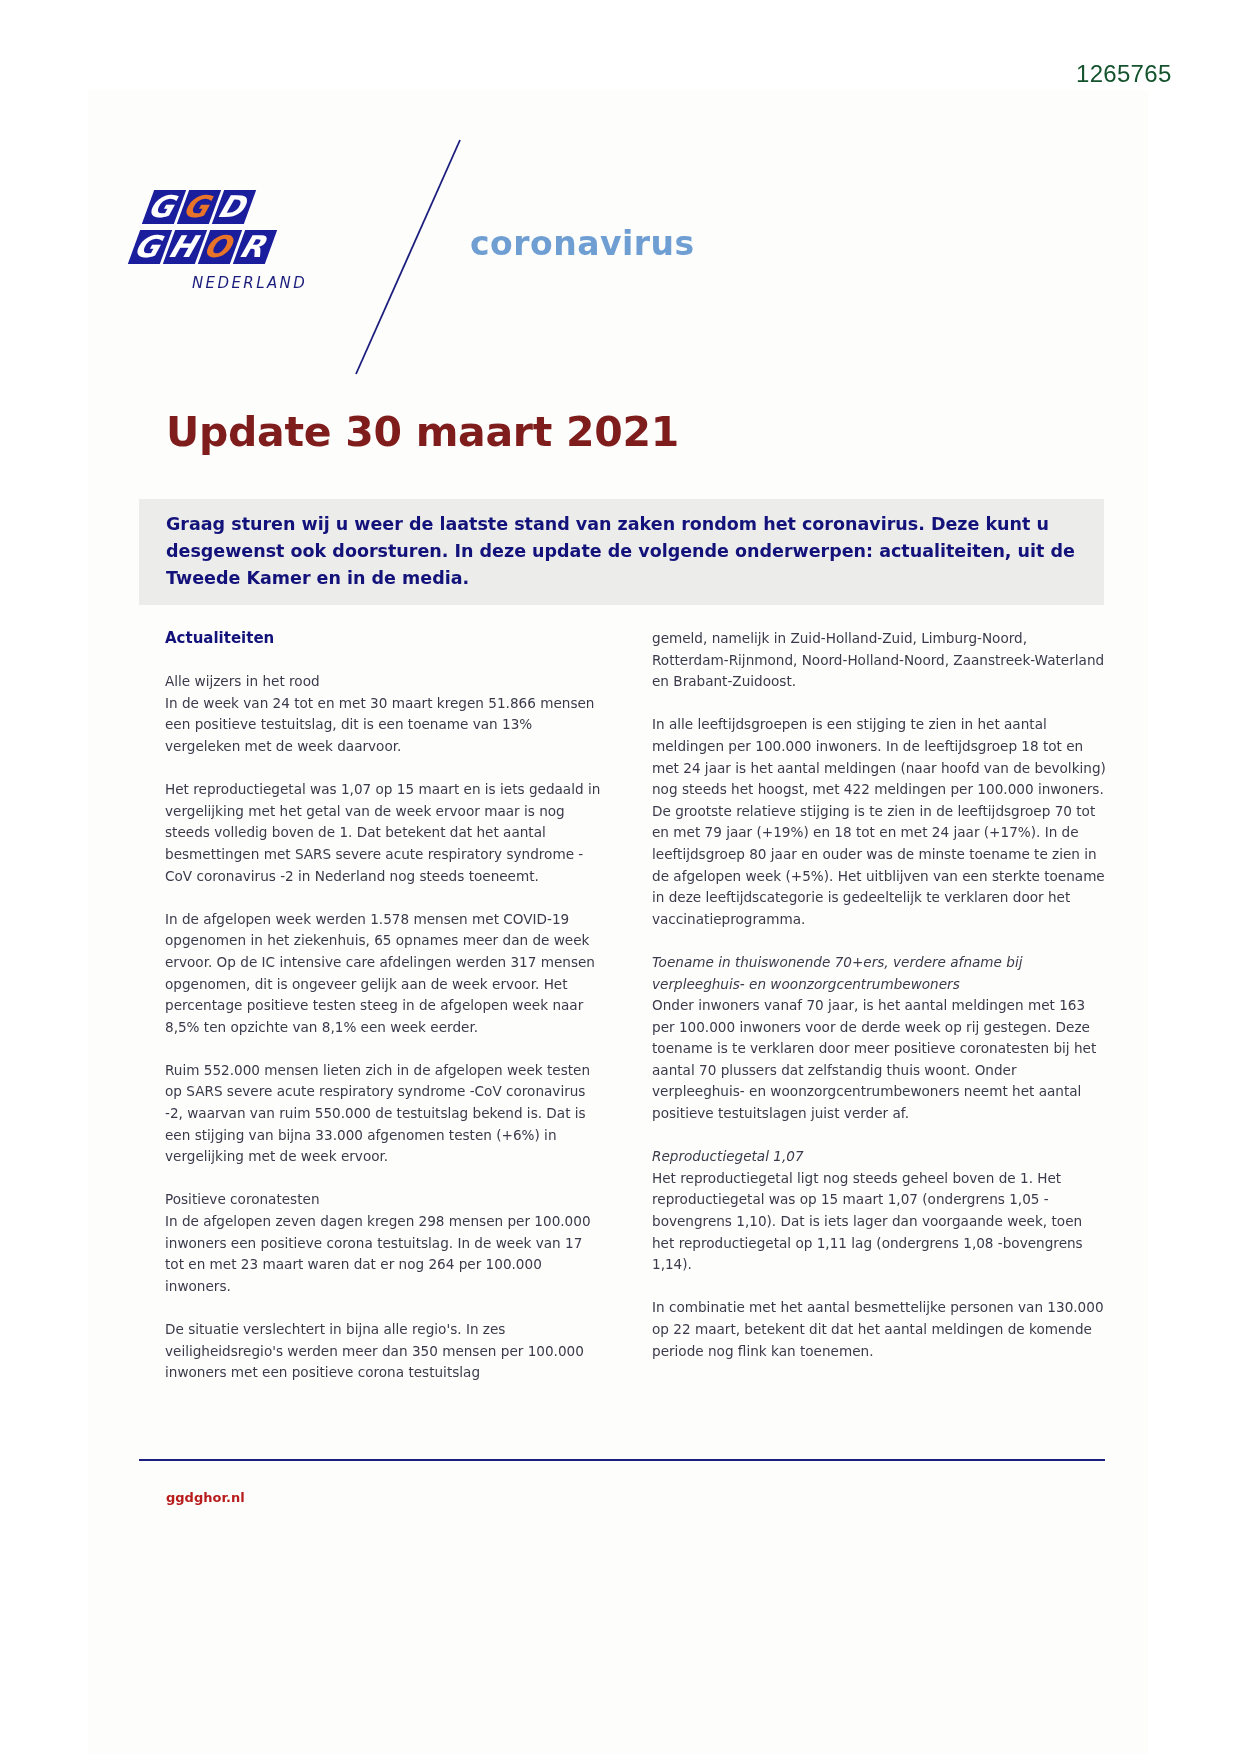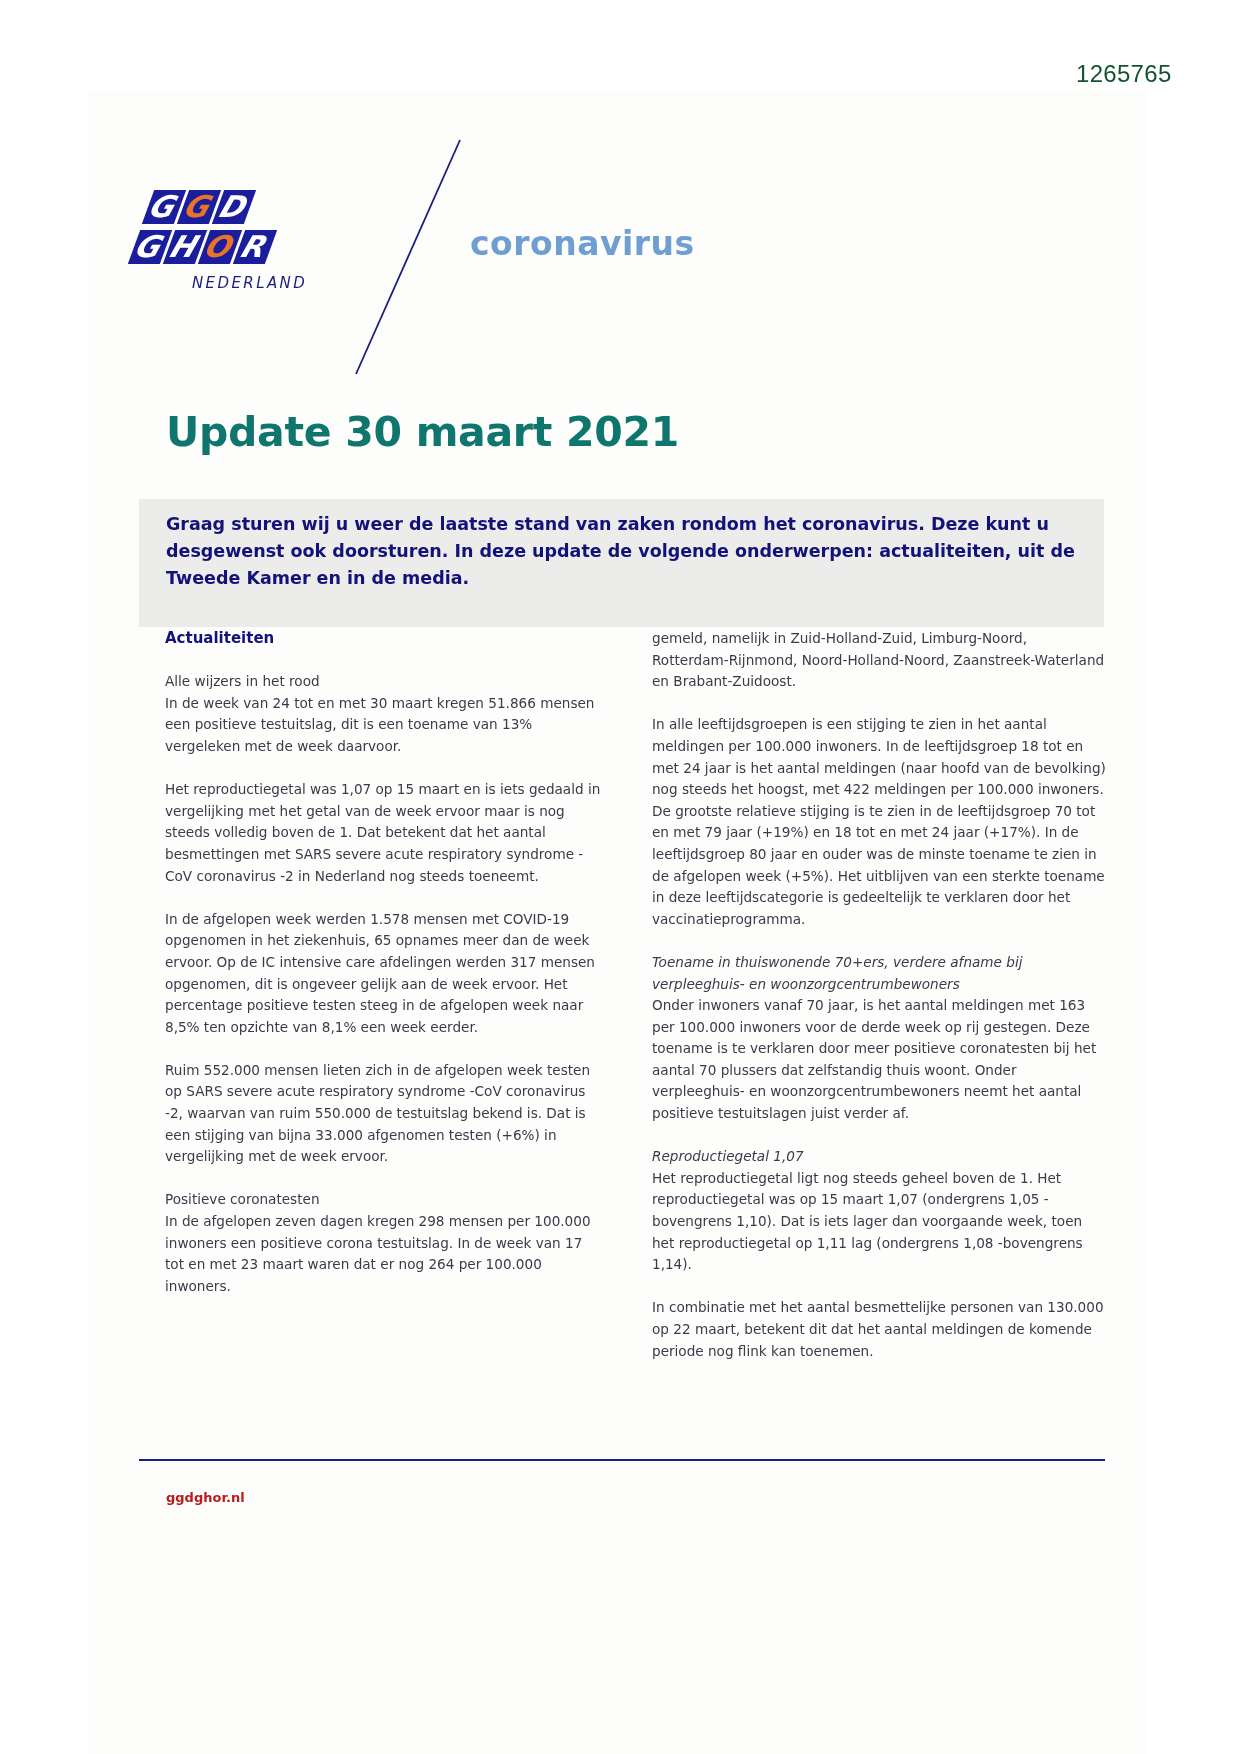--- a/index.html
+++ b/index.html
@@ -29,24 +29,24 @@
       position: absolute; left: 44px; top: 84px; font-family: "DejaVu Sans", sans-serif; font-style: italic;
       font-size: 15px; letter-spacing: 2.4px; color: #1b1e7c;
     }
     .slash { position: absolute; left: 350px; top: 138px; }
     .brand-word {
       position: absolute; left: 470px; top: 224px; font-family: "DejaVu Sans", sans-serif; font-weight: bold;
       font-size: 33px; color: #6f9ed3; letter-spacing: 0.5px;
     }
     .title {
       position: absolute; left: 166px; top: 408px; font-family: "DejaVu Sans", sans-serif; font-weight: bold;
-      font-size: 41px; color: #0f766e; letter-spacing: -0.3px;
+      font-size: 41px; color: #7f1d1d; letter-spacing: -0.3px;
     }
     .intro-box {
-      position: absolute; left: 139px; top: 499px; width: 965px; height: 128px; background: #ececea;
+      position: absolute; left: 139px; top: 499px; width: 965px; height: 106px; background: #ececea;
     }
     .intro-text {
       position: absolute; left: 27px; top: 12px; width: 920px; font-family: "DejaVu Sans", sans-serif;
       font-weight: bold; font-size: 17.5px; line-height: 27px; color: #12127a;
     }
     .col {
       position: absolute; font-family: "DejaVu Sans", sans-serif; font-size: 13.6px; line-height: 21.6px;
       color: #3a3a4a;
     }
     .col-left { left: 165px; top: 628px; width: 440px; }
@@ -117,20 +117,21 @@
     <span class="line">Alle wijzers in het rood</span>
     <span>In de week van 24 tot en met 30 maart kregen 51.866 mensen een positieve testuitslag, dit is een toename van 13% vergeleken met de week daarvoor.</span>
   </p>
   <p>Het reproductiegetal was 1,07 op 15 maart en is iets gedaald in vergelijking met het getal van de week ervoor maar is nog steeds volledig boven de 1. Dat betekent dat het aantal besmettingen met SARS severe acute respiratory syndrome -CoV coronavirus -2 in Nederland nog steeds toeneemt.</p>
   <p>In de afgelopen week werden 1.578 mensen met COVID-19 opgenomen in het ziekenhuis, 65 opnames meer dan de week ervoor. Op de IC intensive care  afdelingen werden 317 mensen opgenomen, dit is ongeveer gelijk aan de week ervoor. Het percentage positieve testen steeg in de afgelopen week naar 8,5% ten opzichte van 8,1% een week eerder.</p>
   <p>Ruim 552.000 mensen lieten zich in de afgelopen week testen op SARS severe acute respiratory syndrome -CoV coronavirus -2, waarvan van ruim 550.000 de testuitslag bekend is. Dat is een stijging van bijna 33.000 afgenomen testen (+6%) in vergelijking met de week ervoor.</p>
   <p>
     <span class="line">Positieve coronatesten</span>
     <span>In de afgelopen zeven dagen kregen 298 mensen per 100.000 inwoners een positieve corona testuitslag. In de week van 17 tot en met 23 maart waren dat er nog 264 per 100.000 inwoners.</span>
   </p>
+  <p>De situatie verslechtert in bijna alle regio's. In zes veiligheidsregio's werden meer dan 350 mensen per 100.000 inwoners met een positieve corona testuitslag</p>
 </div>
 
 <div class="col col-right">
   <p>gemeld, namelijk in Zuid-Holland-Zuid, Limburg-Noord, Rotterdam-Rijnmond, Noord-Holland-Noord, Zaanstreek-Waterland en Brabant-Zuidoost.</p>
   <p>In alle leeftijdsgroepen is een stijging te zien in het aantal meldingen per 100.000 inwoners. In de leeftijdsgroep 18 tot en met 24 jaar is het aantal meldingen (naar hoofd van de bevolking) nog steeds het hoogst, met 422 meldingen per 100.000 inwoners. De grootste relatieve stijging is te zien in de leeftijdsgroep 70 tot en met 79 jaar (+19%) en 18 tot en met 24 jaar (+17%). In de leeftijdsgroep 80 jaar en ouder was de minste toename te zien in de afgelopen week (+5%). Het uitblijven van een sterkte toename in deze leeftijdscategorie is gedeeltelijk te verklaren door het vaccinatieprogramma.</p>
   <p>
     <span class="line em">Toename in thuiswonende 70+ers, verdere afname bij verpleeghuis- en woonzorgcentrumbewoners</span>
     <span>Onder inwoners vanaf 70 jaar, is het aantal meldingen met 163 per 100.000 inwoners voor de derde week op rij gestegen. Deze toename is te verklaren door meer positieve coronatesten bij het aantal 70 plussers dat zelfstandig thuis woont. Onder verpleeghuis- en woonzorgcentrumbewoners neemt het aantal positieve testuitslagen juist verder af.</span>
   </p>
   <p>

